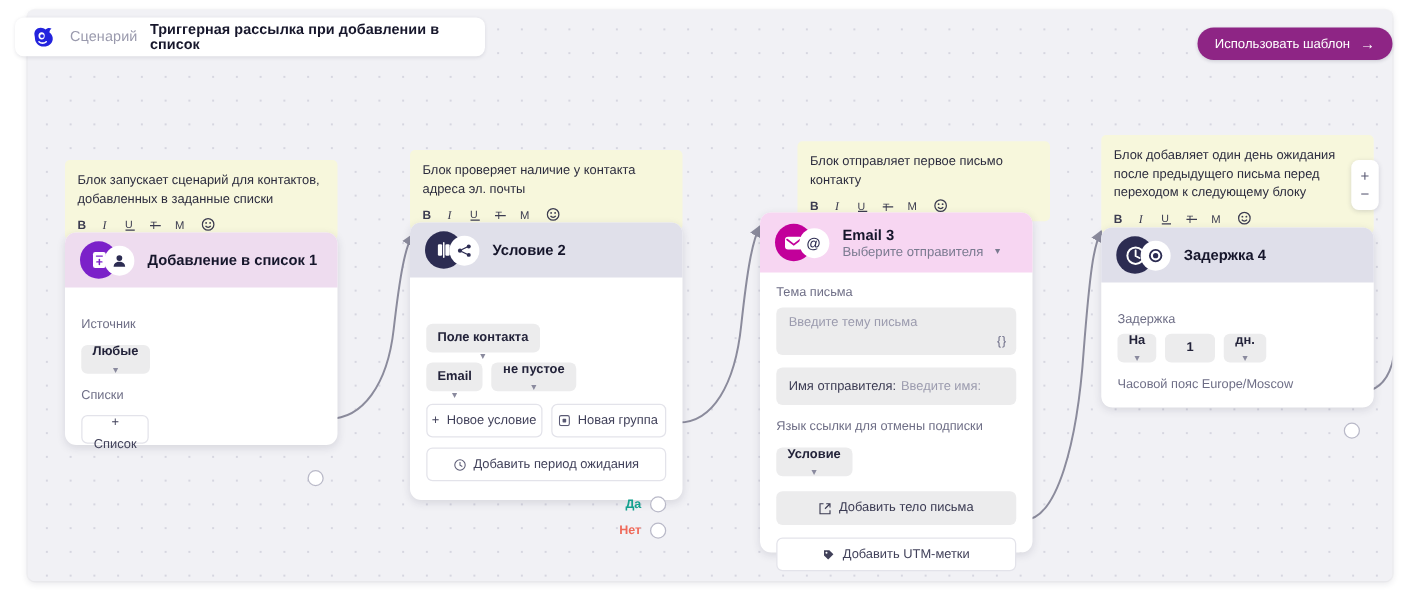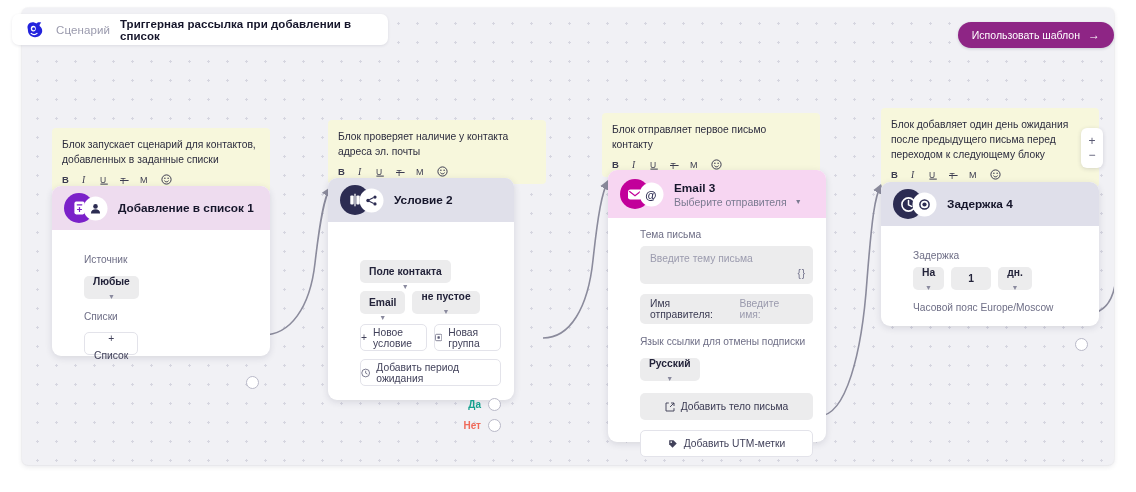--- a/index.html
+++ b/index.html
@@ -99,21 +99,21 @@
     position: absolute; left: 21px; top: 5px;
     width: 21px; height: 21px; border-radius: 50%;
     background: #fff;
     display: flex; align-items: center; justify-content: center;
     box-shadow: 0 0 0 1.5px #fff;
   }
   .head-texts { display: flex; flex-direction: column; justify-content:center; margin-left: 6px; }
   .node-title { font-size: 11.8px; font-weight: 700; color: #16162b; }
   .node-sub { font-size: 10.5px; color: #7a7a90; display:flex; align-items:center; gap:8px; margin-top:1px;}
 
-  .node-body { padding: 24px 13px 14px 13px; position: relative; margin-left: 19px; }
+  .node-body { padding: 24px 13px 14px 13px; position: relative; }
   .field-label { font-size: 10.2px; color: #6e6e86; margin-bottom: 6px; }
 
   .pill {
     display: inline-flex; align-items: center; gap: 6px;
     height: 23px; padding: 0 9px;
     background: #ececed; border-radius: 5px;
     font-size: 10.3px; color: #23233a; font-weight: 600;
     cursor: pointer; white-space: nowrap; flex-direction: column;
   }
   .pill .car { color: #8a8a9e; font-size: 7px; }
@@ -276,21 +276,21 @@
           </svg>
         <svg width="11" height="11" viewBox="0 0 11 11">
             <circle cx="5.5" cy="5.5" r="4.6" fill="none" stroke="#3c3c50" stroke-width="1"></circle>
             <circle cx="3.9" cy="4.3" r=".75" fill="#3c3c50"></circle>
             <circle cx="7.1" cy="4.3" r=".75" fill="#3c3c50"></circle>
             <path d="M3.4,6.7 C4.4,8.2 6.6,8.2 7.6,6.7" fill="none" stroke="#3c3c50" stroke-width="1"></path>
           </svg>
       </div>
     </div>
 
-    <div class="node" style="left:306px; top:170px; width:186px; height:222px;">
+    <div class="node" style="left:306px; top:170px; width:218px; height:222px;">
       <div class="node-head cond">
         <div class="ico-wrap">
           <div class="ico-main navy">
             <svg width="16" height="16" viewBox="0 0 16 16">
                 <rect x="3.3" y="3.4" width="3.4" height="9.2" rx="1" fill="#fff"></rect>
                 <rect x="9.3" y="3.4" width="3.4" height="9.2" rx="1" fill="#fff"></rect>
                 <rect x="7.4" y="1.6" width="1.2" height="12.8" rx=".6" fill="#fff"></rect>
               </svg>
           </div>
           <div class="ico-sub">
@@ -354,21 +354,21 @@
           <span class="branch-yes">Да</span>
           <span class="port"></span>
         </div>
         <div class="branch-row mt8">
           <span class="branch-no">Нет</span>
           <span class="port"></span>
         </div>
       </div>
     </div>
 
-    <div class="note" style="left:580px; top:105px; width:218px;">
+    <div class="note" style="left:616px; top:105px; width:202px;">
       <div class="note-text">Блок отправляет первое письмо контакту</div>
       <div class="note-tools">
         <svg width="9" height="10" viewBox="0 0 9 10">
             <text x="0" y="8.4" font-family="Liberation Sans" font-size="9.5" font-weight="700" fill="#3c3c50">B</text>
           </svg>
         <svg width="7" height="10" viewBox="0 0 7 10">
             <text x="0" y="8.4" font-family="Liberation Serif" font-size="9.5" font-style="italic" fill="#3c3c50">I</text>
           </svg>
         <svg width="9" height="10" viewBox="0 0 9 10">
             <text x="0" y="7.6" font-family="Liberation Sans" font-size="8.5" fill="#3c3c50">U</text>
@@ -418,21 +418,21 @@
         <div class="inp tall">
           <span>Введите тему письма</span>
           <span class="braces">{ }</span>
         </div>
         <div class="inp mt10">
           <span class="lbl-strong">Имя отправителя:</span>
           <span style="margin-left:4px;">Введите имя:</span>
         </div>
         <div class="field-label mt12">Язык ссылки для отмены подписки</div>
         <div class="pill">
-          <span>Русский</span>
+          <span>Условие</span>
           <span class="car">▼</span>
         </div>
         <div class="btn-soft mt12">
           <svg width="10" height="10" viewBox="0 0 11 11">
               <path d="M4.2,1.1 L1.1,1.1 L1.1,9.9 L9.9,9.9 L9.9,6.8" fill="none" stroke="#3a3a52" stroke-width="1"></path>
               <path d="M6.6,1.1 L9.9,1.1 L9.9,4.4 M9.9,1.1 L5.5,5.5" fill="none" stroke="#3a3a52" stroke-width="1"></path>
             </svg>
           <span>Добавить тело письма</span>
         </div>
         <div class="btn-line mt10">

